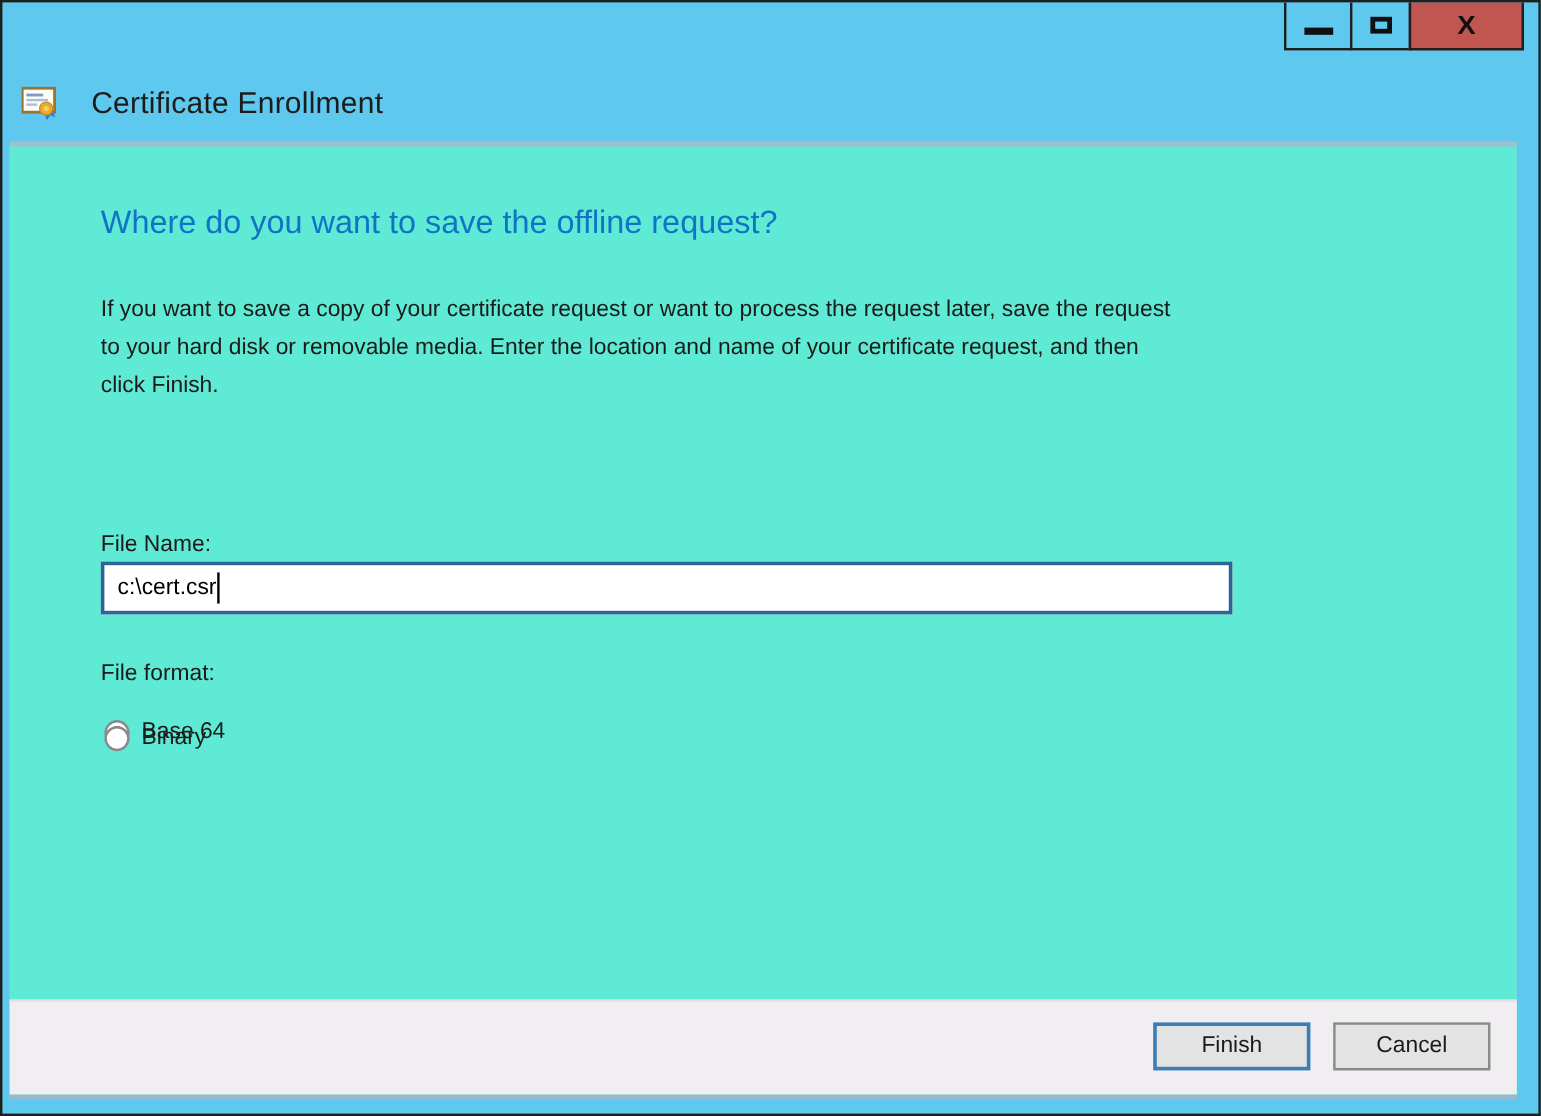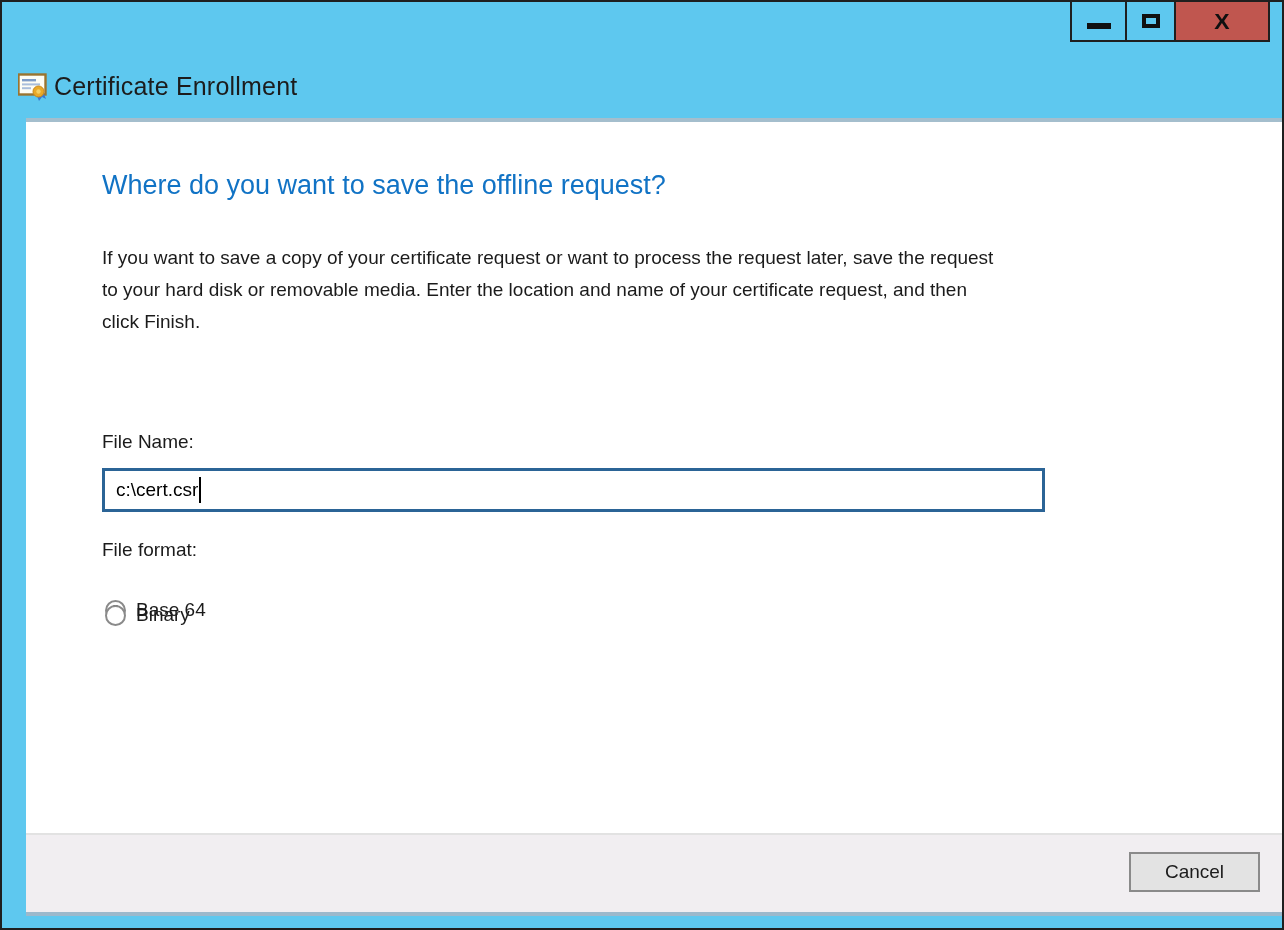--- a/index.html
+++ b/index.html
@@ -26,46 +26,46 @@
   .win-btn.min { width: 57px; }
   .win-btn.max { width: 51px; margin-left: -2px; }
   .win-btn.close { width: 96px; margin-left: -2px; background: #c0564f; }
   .glyph-min { width: 24px; height: 6px; background: #101010; margin-top: 10px; }
   .glyph-max { width: 18px; height: 14px; border: 4px solid #101010; background: transparent; }
   .glyph-close { font-size: 23px; font-weight: 700; color: #101010; line-height: 1; transform: scaleY(0.95); }
 
   
   .titlebar {
     position: absolute; top: 70px; left: 16px;
-    display: flex; align-items: flex-end; gap: 6px;
+    display: flex; align-items: flex-start; gap: 28px;
   }
   .cert-icon { width: 30px; height: 28px; display: block; }
   .title-text { font-size: 25px; color: #1c1c1c; letter-spacing: 0.2px; }
 
   
   .panel {
-    position: absolute; left: 24px; top: 120px;
+    position: absolute; left: 6px; top: 120px;
     width: 1256px; height: 790px;
-    background: #ffffff;
+    background: #5eead4;
     box-shadow: 0 -4px 0 0 #a4becd, 0 4px 0 0 #9cb9cc;
   }
 
   .heading {
     position: absolute; left: 76px; top: 48px;
     font-size: 27px; font-weight: 400; color: #1173c5;
   }
 
   .description {
     position: absolute; left: 76px; top: 120px;
     width: 1130px;
     font-size: 19px; line-height: 32px; color: #1b1b1b;
     white-space: pre-line;
   }
 
-  .label { position: absolute; left: 76px; font-size: 19px; color: #1b1b1b; }
+  .label { position: absolute; left: 76px; font-size: 19px; color: #1b1b1b; margin-top: 12px; }
   .label-filename { top: 309px; }
   .label-fileformat { top: 417px; }
 
   .file-input {
     position: absolute; left: 76px; top: 336px;
     width: 943px; height: 44px;
     background: #ffffff;
     border: 3px solid #2b6496;
     display: flex; align-items: center;
     padding-left: 11px;
@@ -172,18 +172,19 @@
     <div class="radio-row opt0 checked">
       <span class="radio-circle"></span>
       <span>Base 64</span>
     </div>
     <div class="radio-row opt1">
       <span class="radio-circle"></span>
       <span>Binary</span>
     </div>
 
     <div class="footer">
+      <div class="btn finish-btn">Finish</div>
       <div class="btn cancel-btn">Cancel</div>
     </div>
 
   </div>
 
 </div>
 
 </body></html>

